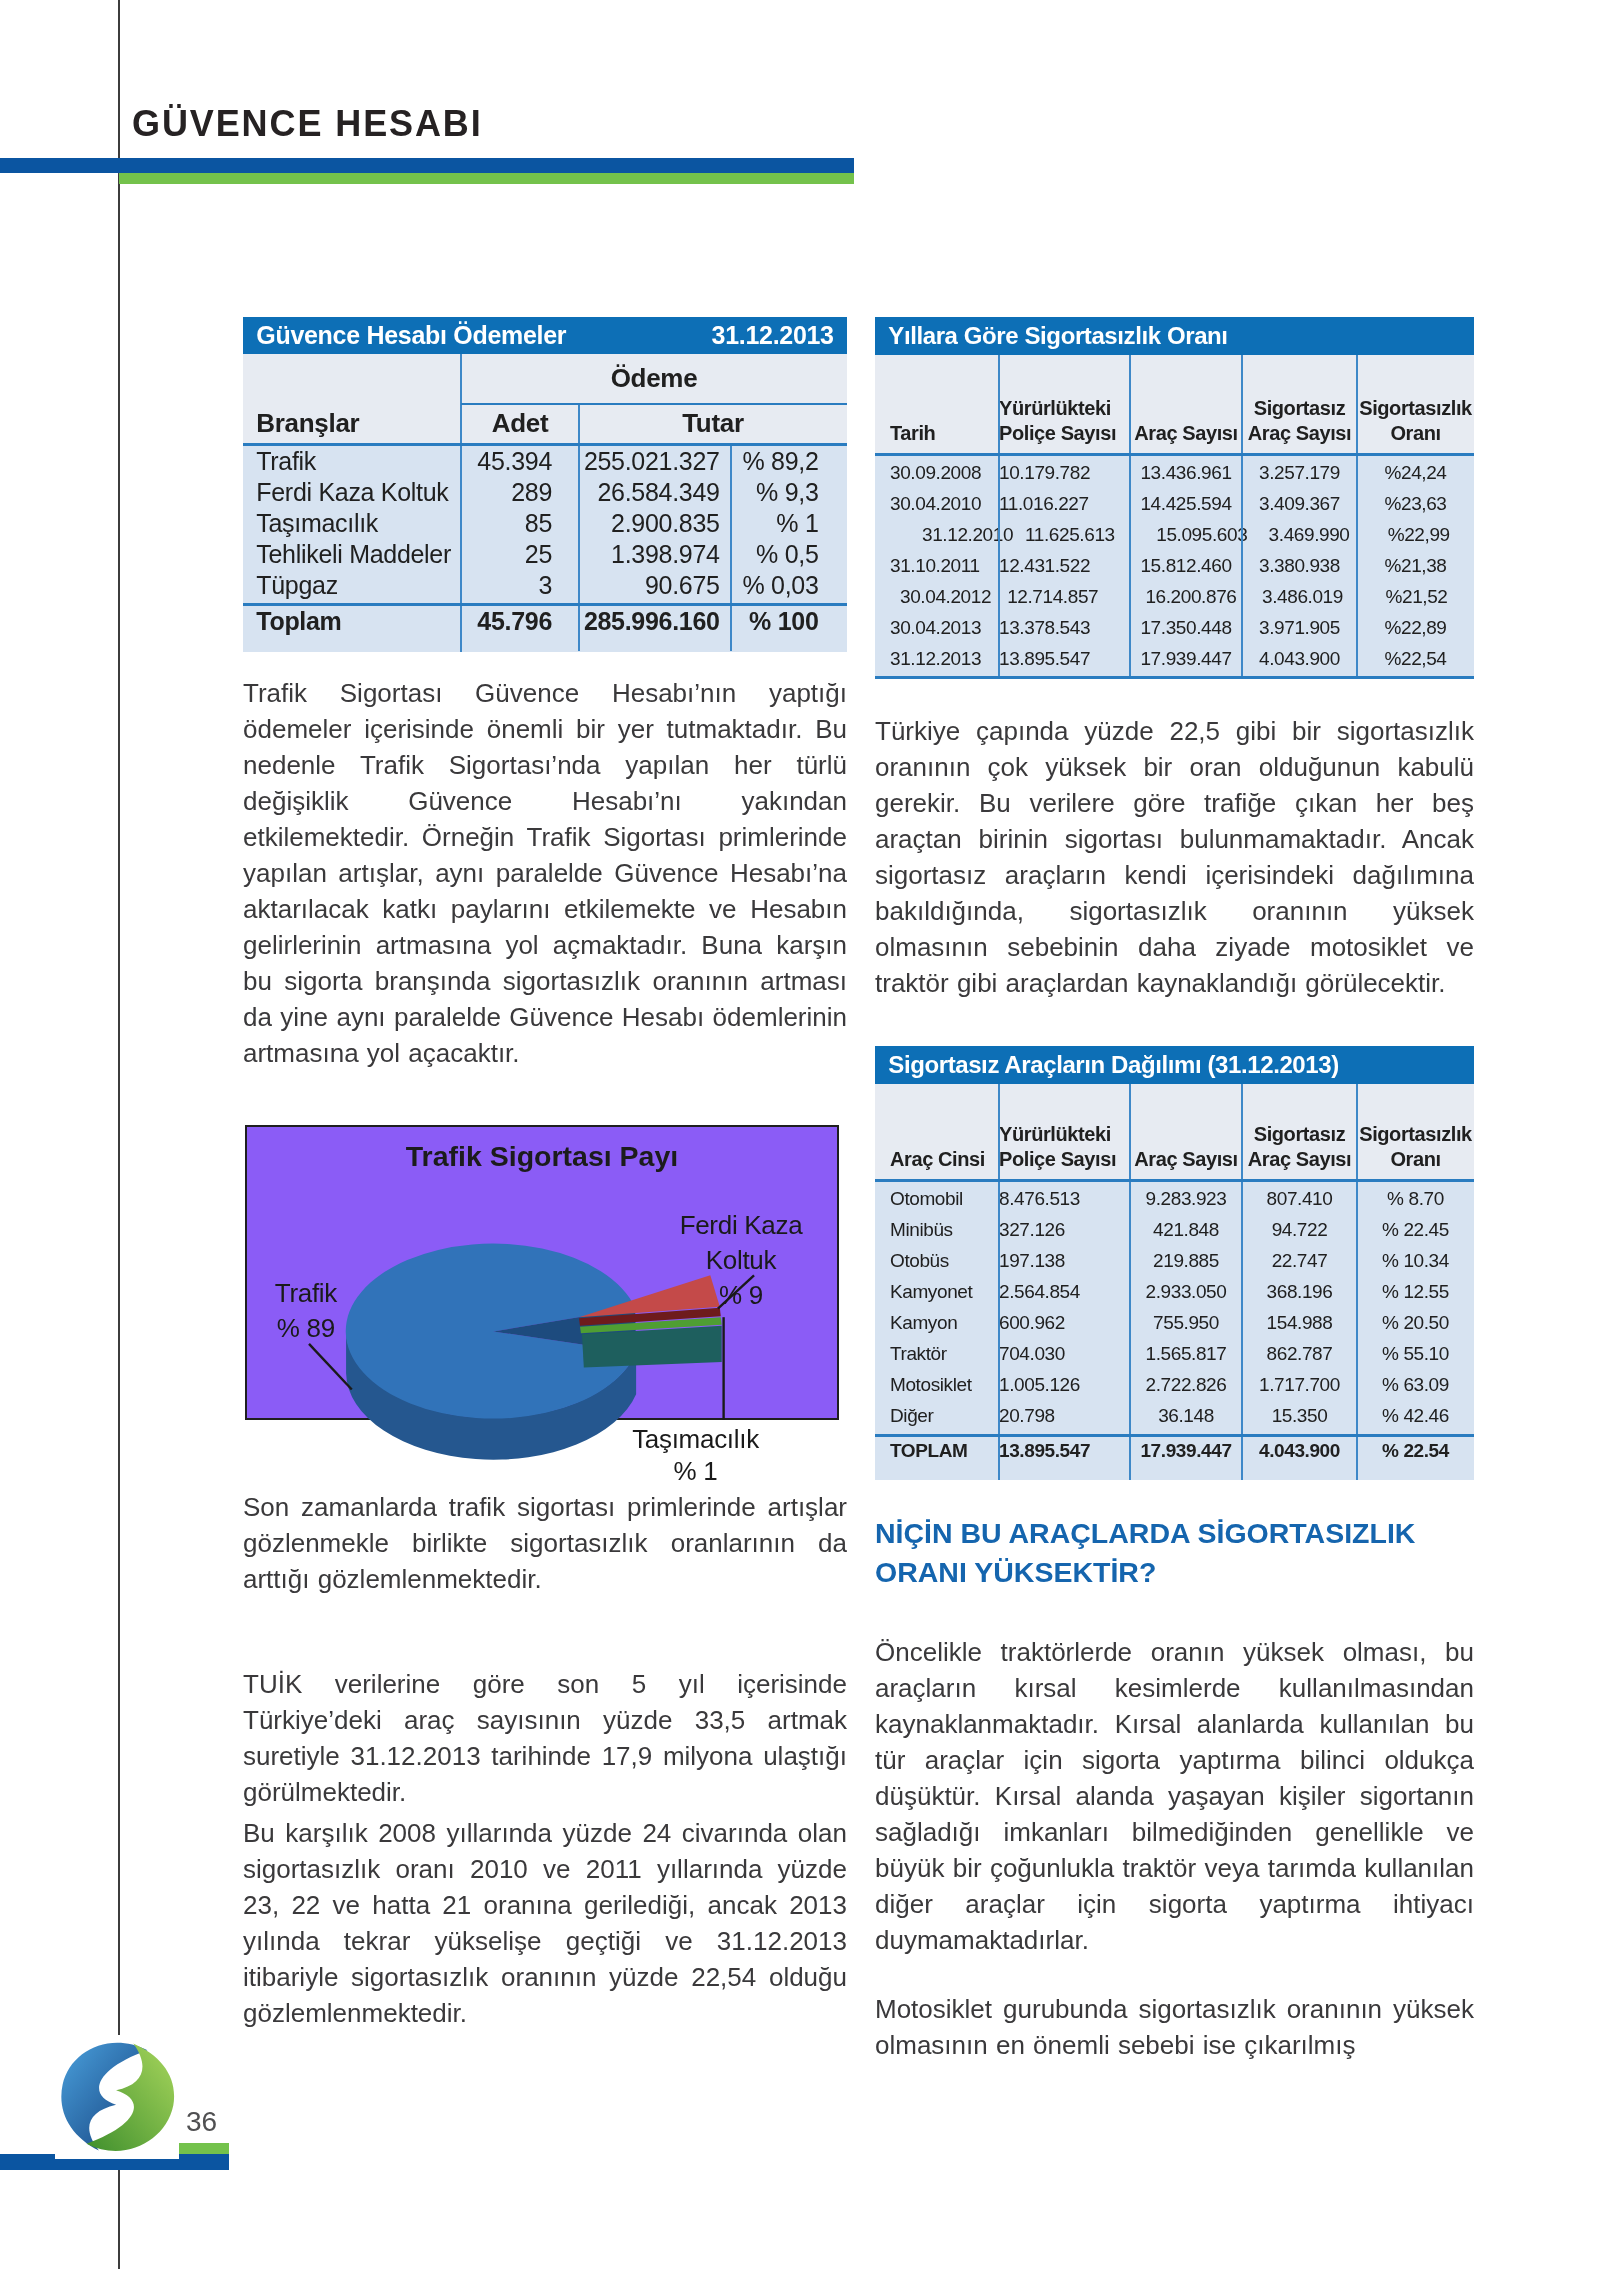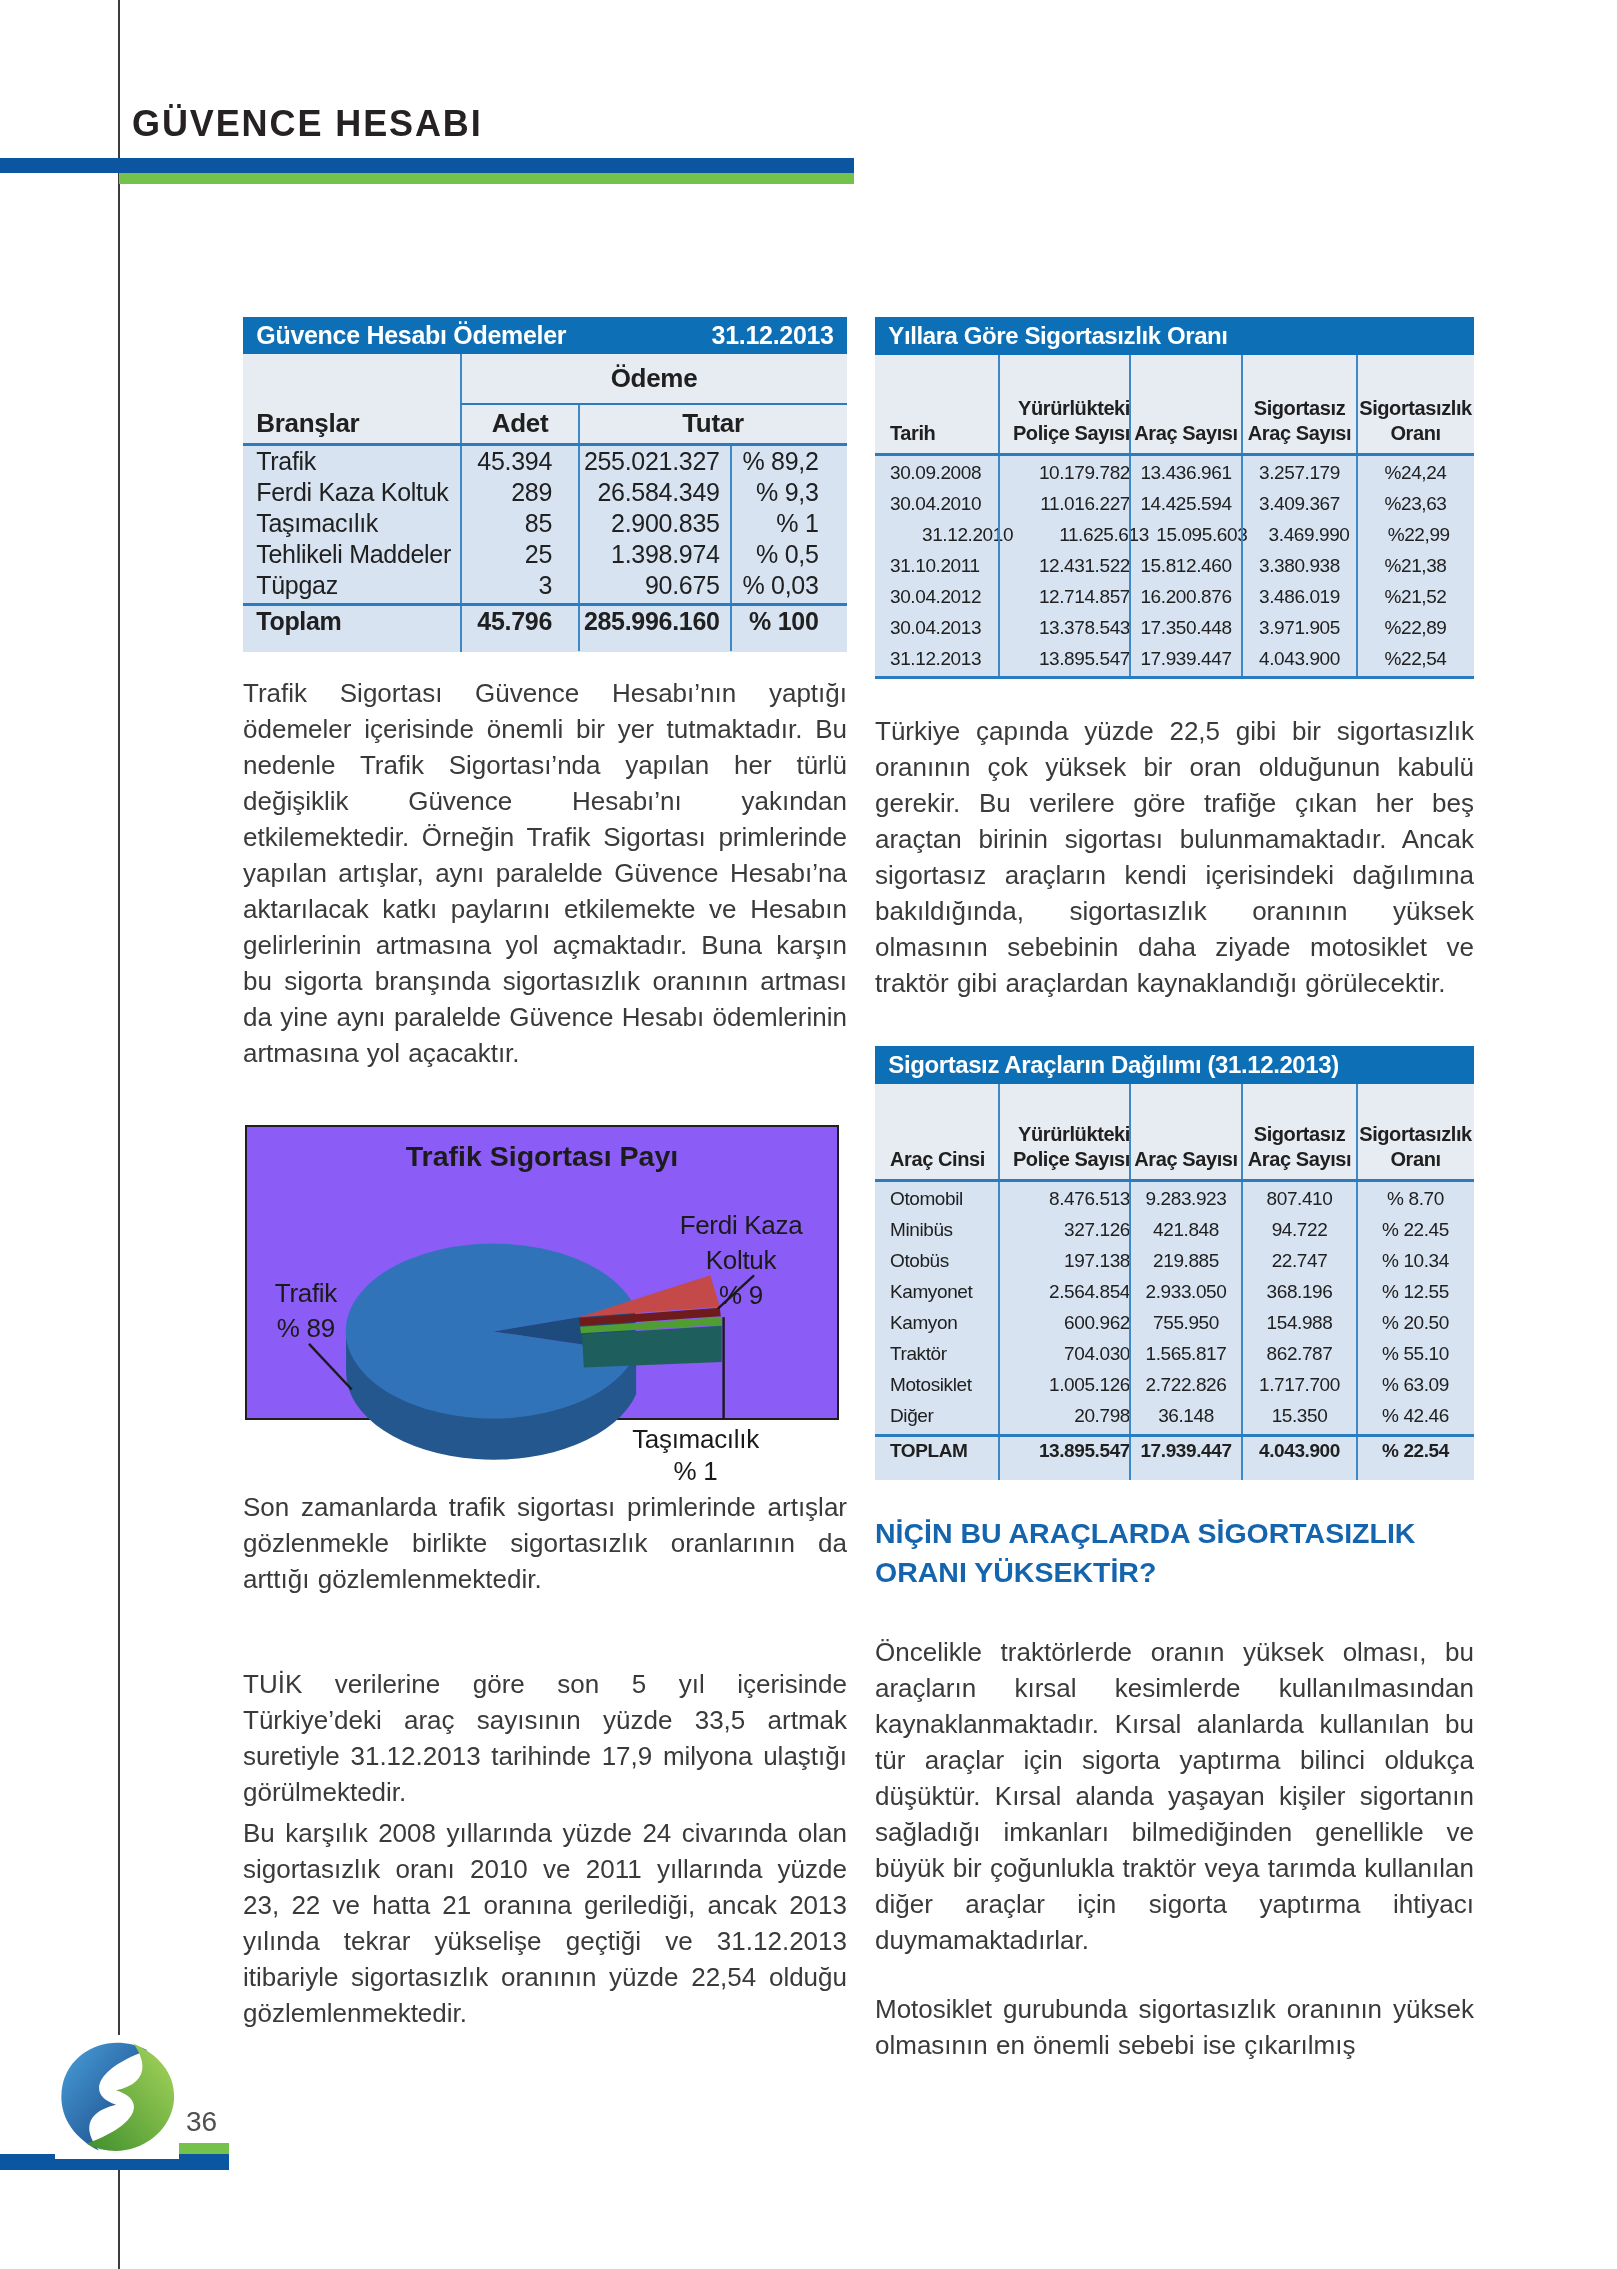--- a/index.html
+++ b/index.html
@@ -23,21 +23,21 @@
   
   .pt{font-size:25px;color:#202020;letter-spacing:-0.3px;}
   .pt .c1{width:218px;text-align:left;padding-left:13.3px;}
   .pt .c2{width:118px;text-align:right;padding-right:27px;}
   .pt .c3{width:152px;text-align:right;padding-right:11.4px;}
   .pt .c4{width:116px;text-align:right;padding-right:28.5px;}
   .pt .hc{text-align:center;padding:0;}
   
   .rt{font-size:19px;color:#202020;letter-spacing:-0.4px;}
   .rt .r1{width:124px;text-align:left;padding-left:15px;}
-  .rt .r2{width:131px;text-align:right;}
+  .rt .r2{width:131px;text-align:left;}
   .rt .r3{width:112px;text-align:center;}
   .rt .r4{width:115px;text-align:center;}
   .rt .r5{width:117px;text-align:center;}
   .heads{display:flex;align-items:flex-end;}
   .heads .cell{font-weight:bold;line-height:25px;padding-bottom:6.7px;}
   .bold{font-weight:bold;}
   
   .para{position:absolute;font-size:26px;line-height:36px;text-align:justify;
         color:#3a393b;word-spacing:1px;}
   .sect-head{position:absolute;font-size:28.5px;line-height:39px;font-weight:bold;color:#1565ae;}
@@ -169,21 +169,21 @@
           <div class="cell r4">3.469.990</div>
           <div class="cell r5">%22,99</div>
         </div>
         <div class="row" style="height:31px;line-height:31px;">
           <div class="cell r1">31.10.2011</div>
           <div class="cell r2">12.431.522</div>
           <div class="cell r3">15.812.460</div>
           <div class="cell r4">3.380.938</div>
           <div class="cell r5">%21,38</div>
         </div>
-        <div class="row" style="height:31px;line-height:31px;">
+        <div class="row" style="height:31px;line-height:31px;margin-left:10px;">
           <div class="cell r1">30.04.2012</div>
           <div class="cell r2">12.714.857</div>
           <div class="cell r3">16.200.876</div>
           <div class="cell r4">3.486.019</div>
           <div class="cell r5">%21,52</div>
         </div>
         <div class="row" style="height:31px;line-height:31px;">
           <div class="cell r1">30.04.2013</div>
           <div class="cell r2">13.378.543</div>
           <div class="cell r3">17.350.448</div>

